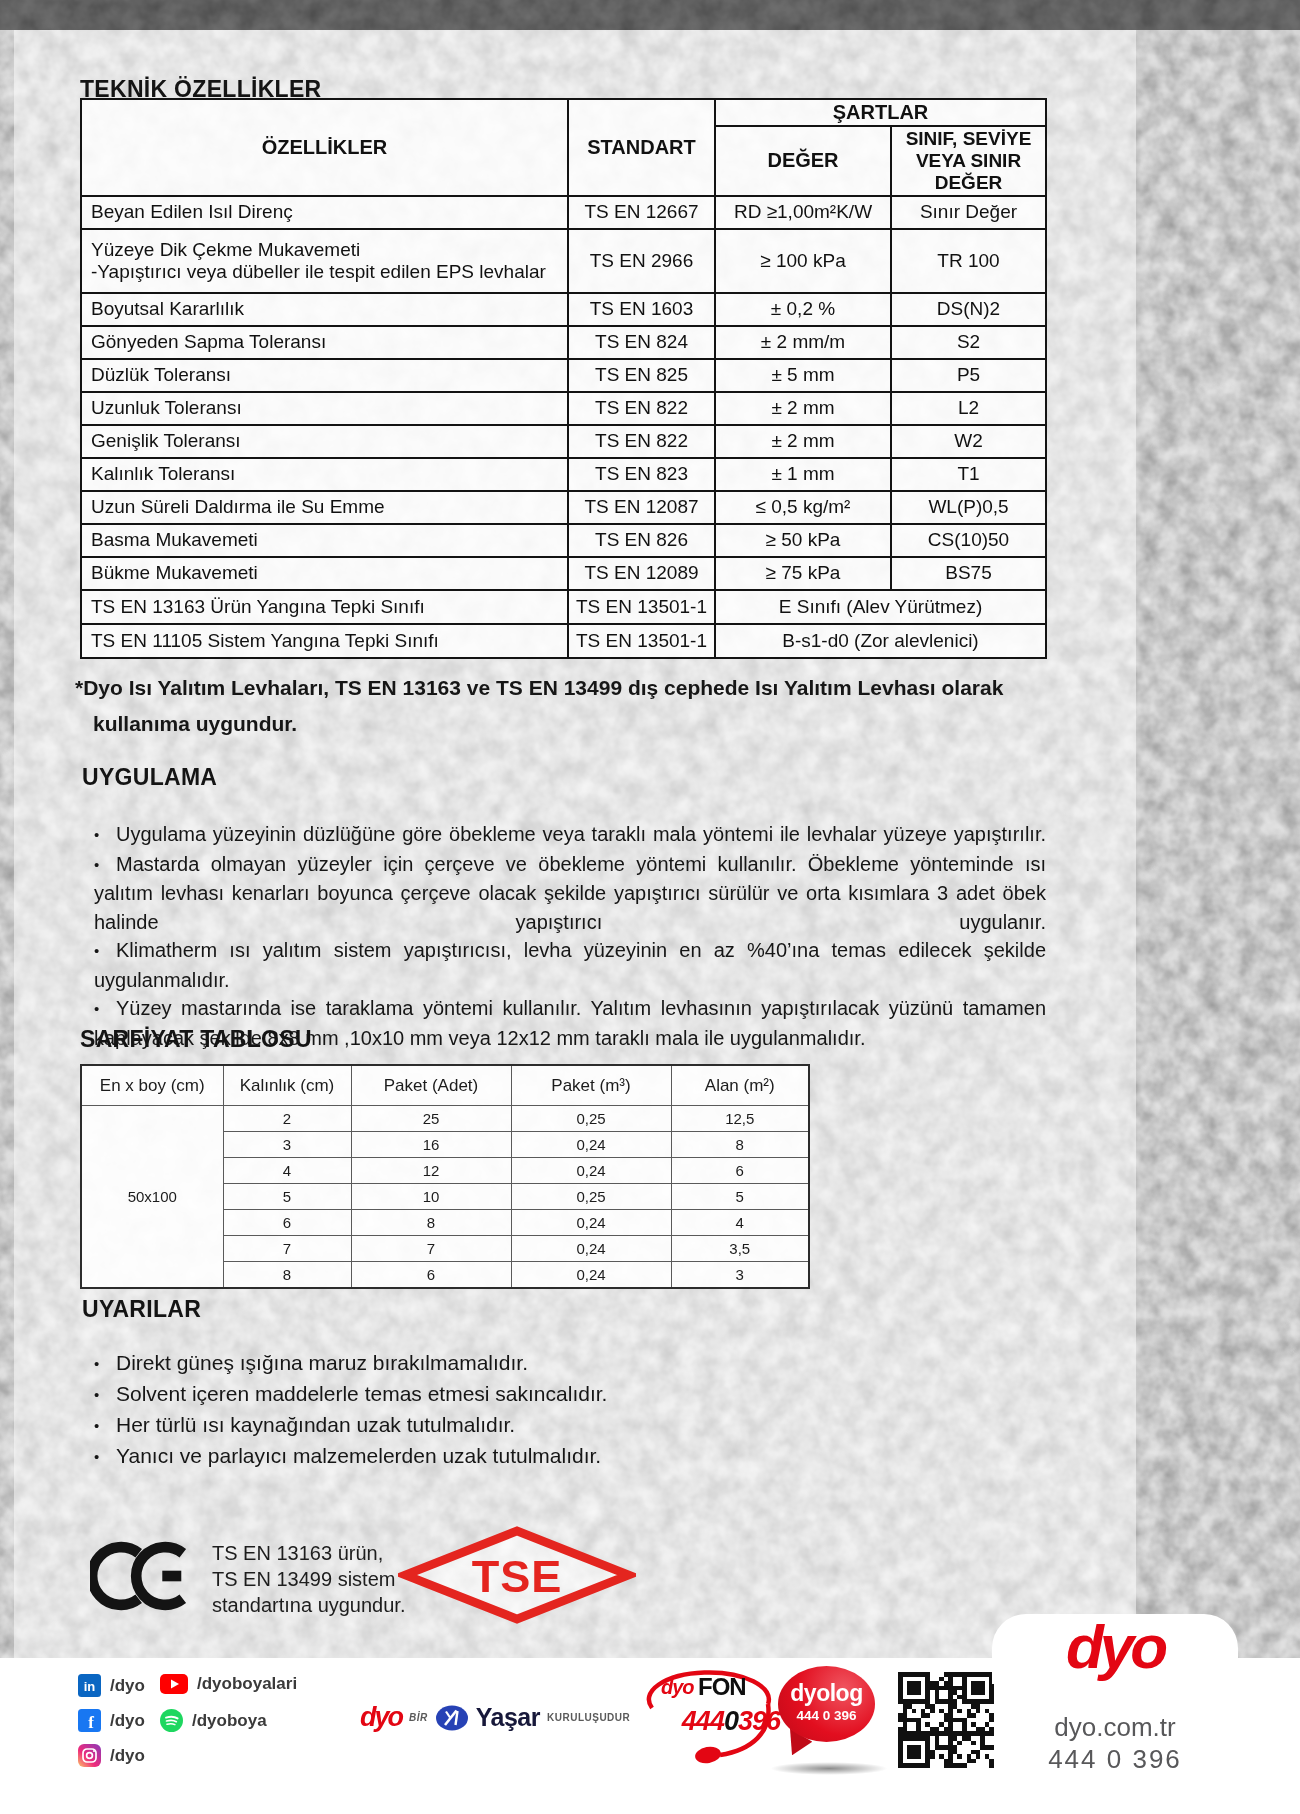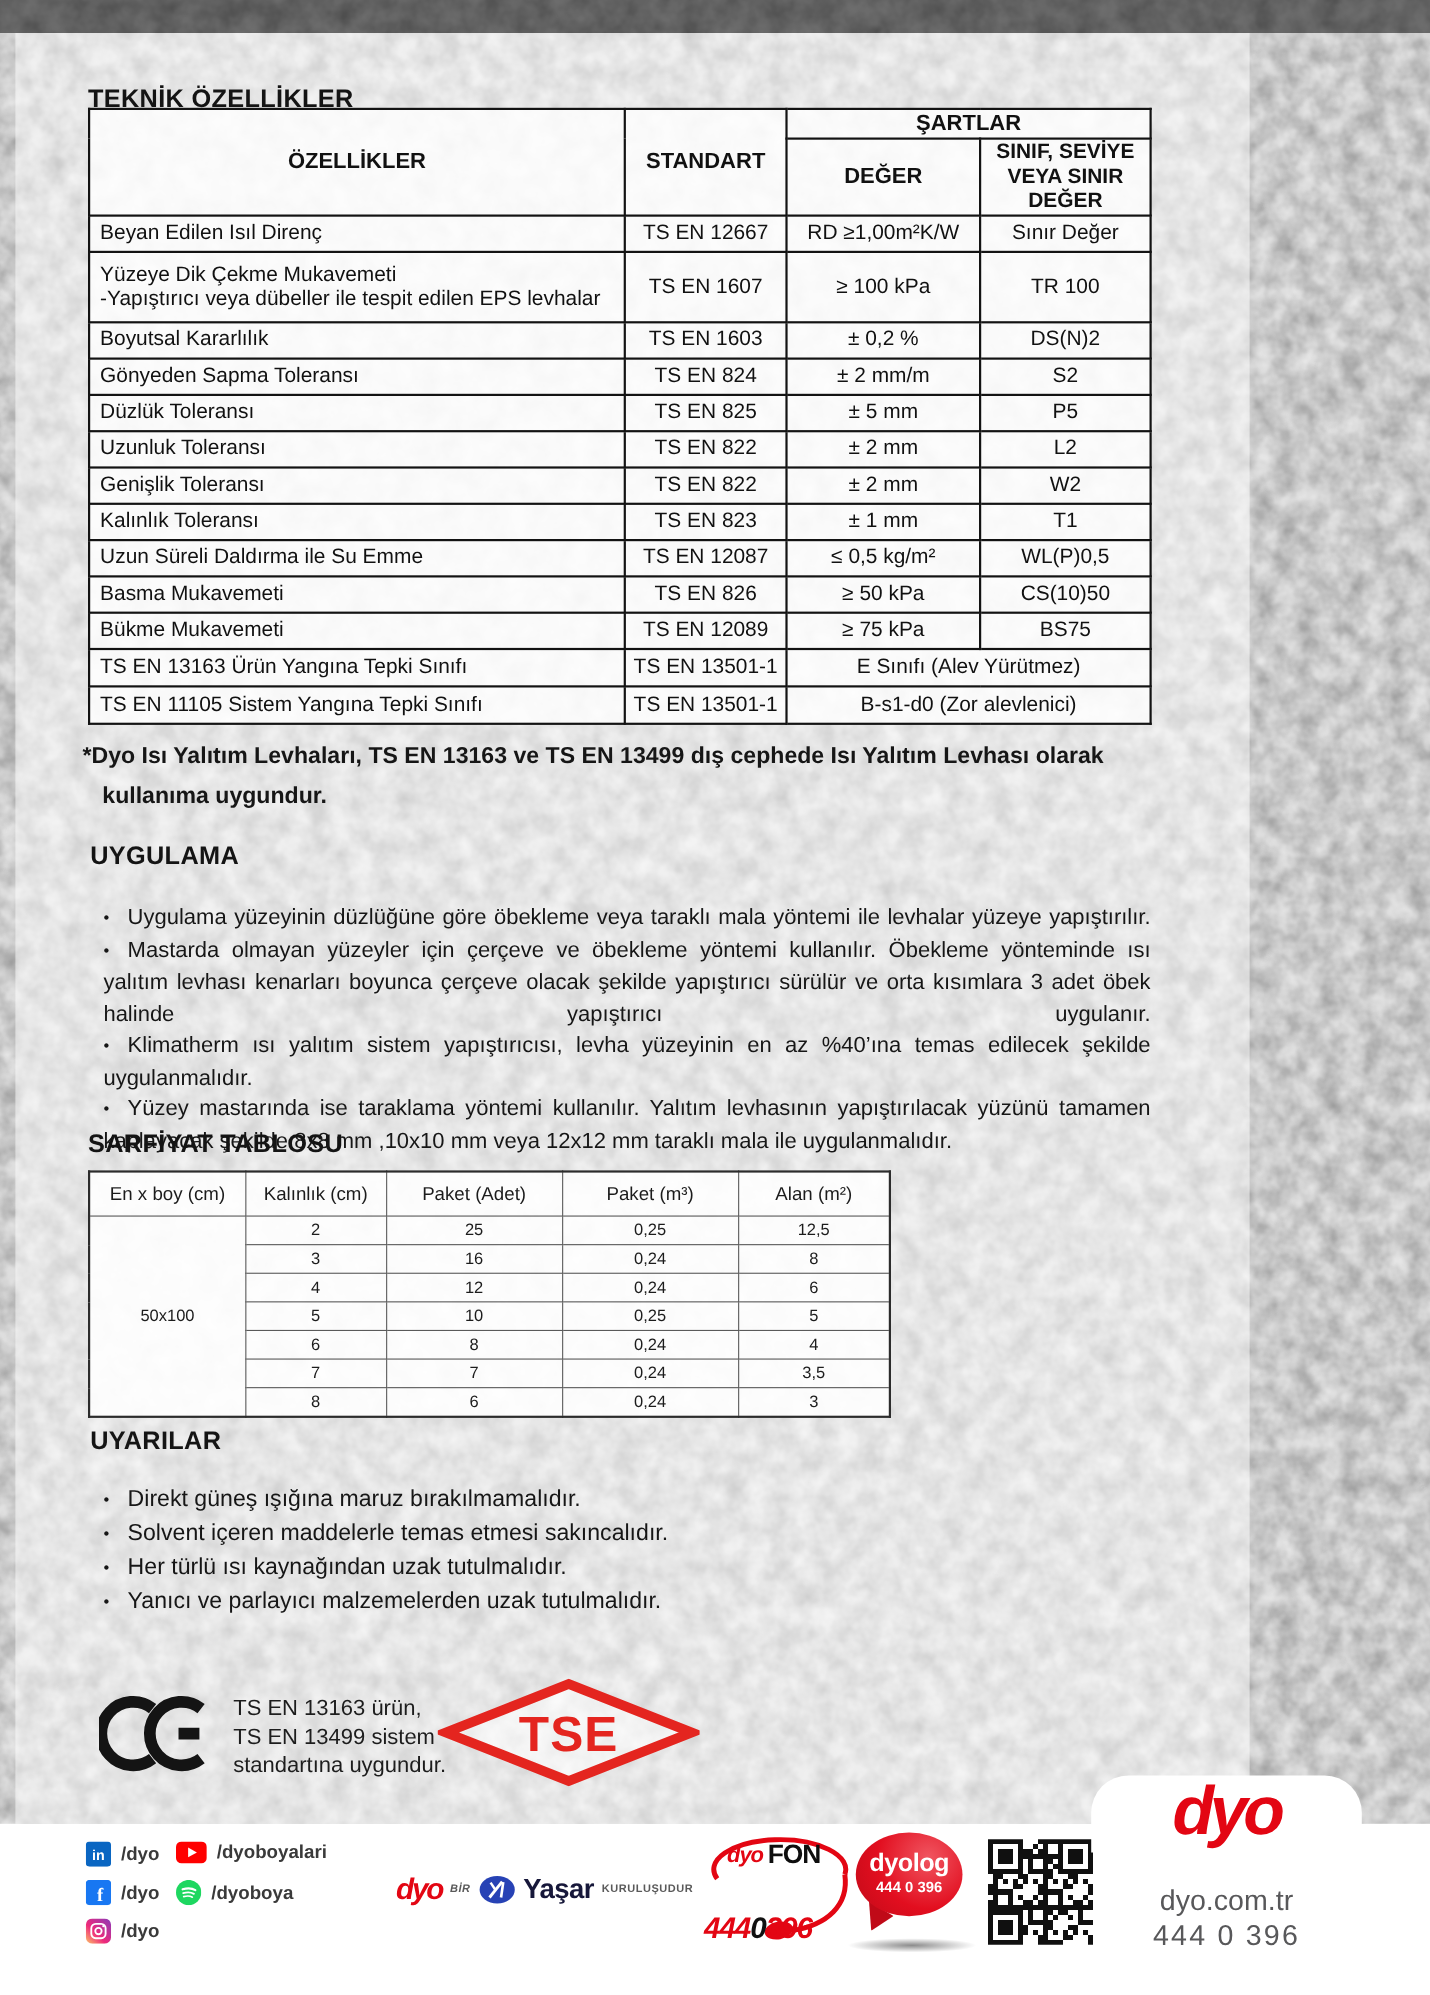--- a/index.html
+++ b/index.html
@@ -56,22 +56,22 @@
   .soc .hnd{font-size:17px;font-weight:bold;color:#3a3a3a;}
   .yasar{position:absolute;left:360px;top:1702px;display:flex;align-items:center;gap:7px;}
   .yasar .dyo-s{font-size:27px;font-weight:bold;font-style:italic;color:#e30613;letter-spacing:-2px;}
   .yasar .tiny{font-size:10px;font-weight:bold;font-style:italic;color:#5a5a5a;letter-spacing:.5px;}
   .yasar .ysr{font-size:25px;font-weight:bold;color:#17183a;letter-spacing:-.5px;}
   .dyofon{position:absolute;left:640px;top:1662px;width:140px;height:112px;}
   .dyofon .t1{position:absolute;left:21px;top:14px;font-size:20px;font-weight:bold;
               font-style:italic;color:#e30613;letter-spacing:-1px;}
   .dyofon .t2{position:absolute;left:58px;top:11px;font-size:24px;font-weight:bold;
               color:#0e0e0e;letter-spacing:-1px;}
-  .dyofon .num{position:absolute;left:0;top:44px;width:140px;text-align:left;
-               font-size:27px;font-weight:bold;font-style:italic;letter-spacing:-1px;margin-top:32px;}
+  .dyofon .num{position:absolute;left:0;top:44px;width:140px;text-align:right;
+               font-size:27px;font-weight:bold;font-style:italic;letter-spacing:-1px;}
   .dyofon .r{color:#e30613;} .dyofon .k{color:#111;}
   .dyolog{position:absolute;left:778px;top:1662px;width:97px;height:112px;}
   .dyolog .bub{position:absolute;left:0;top:4px;width:97px;height:76px;border-radius:50%;
      background:radial-gradient(circle at 68% 30%,#f05560 0%,#e20e1f 55%,#c00a18 100%);}
   .dyolog .tail{position:absolute;left:8px;top:68px;width:26px;height:26px;background:#c00a18;
      clip-path:polygon(8% 0,100% 38%,30% 100%);transform:rotate(8deg);}
   .dyolog .l1{position:absolute;left:0;top:18px;width:97px;text-align:center;color:#fff;
      font-size:23px;font-weight:bold;letter-spacing:-.5px;}
   .dyolog .l2{position:absolute;left:0;top:46px;width:97px;text-align:center;color:#fff;
      font-size:13.5px;font-weight:bold;}
@@ -133,21 +133,21 @@
       </tr>
       <tr class="r">
         <td class="l">Beyan Edilen Isıl Direnç</td>
         <td>TS EN 12667</td>
         <td>RD ≥1,00m²K/W</td>
         <td>Sınır Değer</td>
       </tr>
       <tr class="r2">
         <td class="l">Yüzeye Dik Çekme Mukavemeti
 -Yapıştırıcı veya dübeller ile tespit edilen EPS levhalar</td>
-        <td>TS EN 1607</td>
+        <td>TS EN 2966</td>
         <td>≥ 100 kPa</td>
         <td>TR 100</td>
       </tr>
       <tr class="r">
         <td class="l">Boyutsal Kararlılık</td>
         <td>TS EN 1603</td>
         <td>± 0,2 %</td>
         <td>DS(N)2</td>
       </tr>
       <tr class="r">

